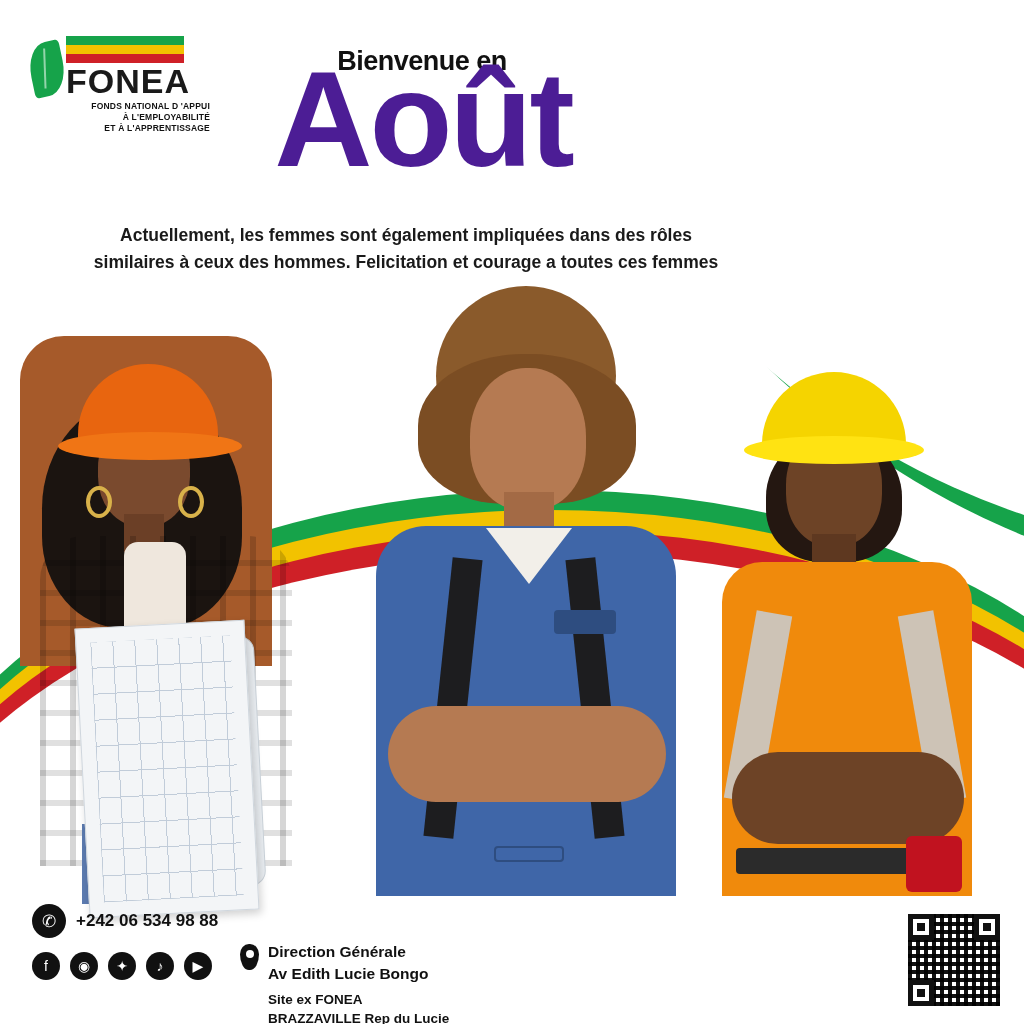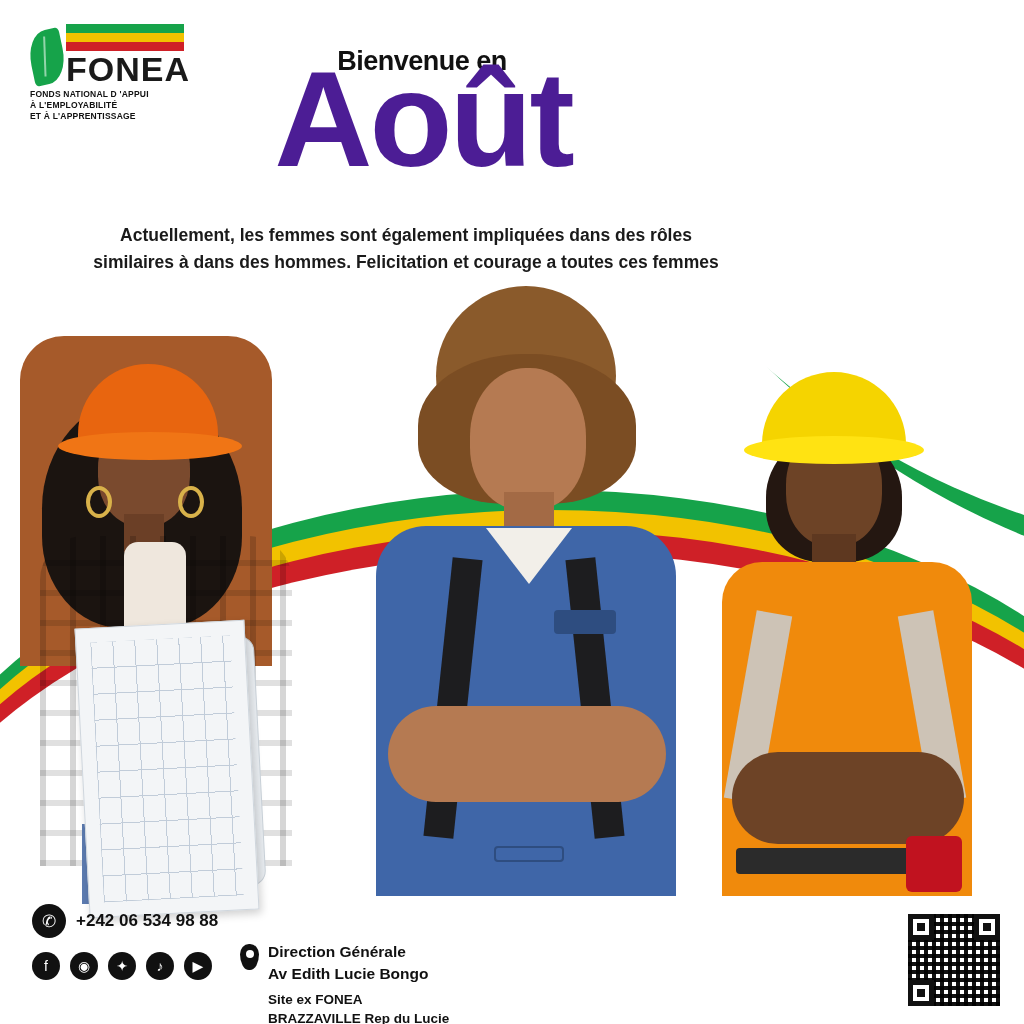--- a/index.html
+++ b/index.html
@@ -42,21 +42,21 @@
     border-radius: 50% 50% 0 0 / 100% 100% 0 0;
     z-index: 2;
   }
   .band-green  { background: #16a34a; bottom: 104px; height: 430px; }
   .band-yellow { background: #f2c200; bottom: 96px;  height: 418px; }
   .band-red    { background: #cf2027; bottom: 88px;  height: 406px; }
   .band-white  { background: #ffffff; bottom: 74px;  height: 398px; }
 
   
   .logo {
-    position: absolute; top: 24px; left: 30px;
+    position: absolute; top: 36px; left: 30px;
     z-index: 20; width: 180px;
   }
   .logo-row { display: flex; align-items: flex-start; }
   .logo-leaf {
     width: 34px; height: 54px;
     background: #16a34a;
     border-radius: 60% 10% 60% 10%;
     transform: rotate(-12deg);
     margin-top: 6px;
     position: relative;
@@ -75,20 +75,21 @@
   .bar-red    { background: #cf2027; }
   .logo-word {
     font-size: 34px; font-weight: 800; letter-spacing: 1px;
     color: #1a1a1a; line-height: 34px; margin-top: 1px;
     font-family: "Liberation Sans", sans-serif;
   }
   .logo-sub {
     margin-top: 3px;
     font-size: 8.5px; font-weight: 700; color: #111; line-height: 11px;
     letter-spacing: 0.2px;
+    text-align: right;
   }
 
   
   .headline { position: absolute; top: 46px; left: 0; width: 836px; z-index: 15; text-align: center; }
   .welcome {
     font-size: 27px; font-weight: 700; color: #111;
     letter-spacing: -0.5px;
     margin-left: 8px;
   }
   .month {
@@ -246,21 +247,21 @@
       <div>ET À L'APPRENTISSAGE</div>
     </div>
   </div>
 
   <div class="headline">
     <div class="welcome">Bienvenue en</div>
     <div class="month">Août</div>
   </div>
   <div class="subtitle">
     <div>Actuellement, les femmes sont également  impliquées dans des rôles</div>
-    <div>similaires à dans des hommes. Felicitation et courage a toutes ces femmes</div>
+    <div>similaires à ceux des hommes. Felicitation et courage a toutes ces femmes</div>
   </div>
 
   <div class="people">
 
     <div class="person pA">
       <div class="hair hairA"></div>
       <div class="head headA"></div>
       <div class="neckA"></div>
       <div class="helmet helA"></div>
       <div class="helmet-brim helAb"></div>

